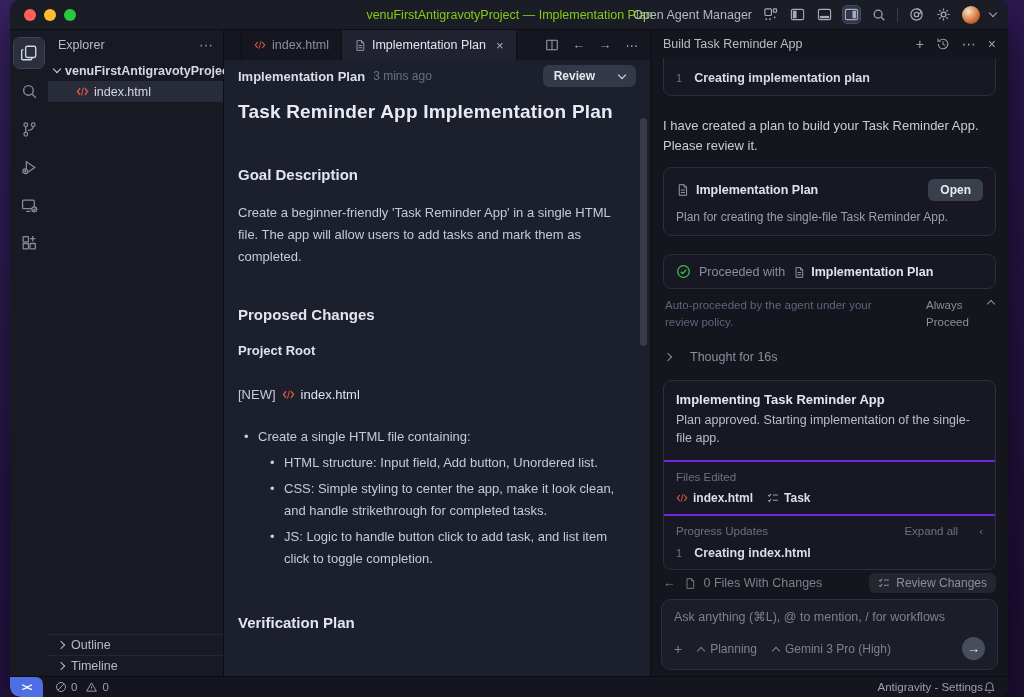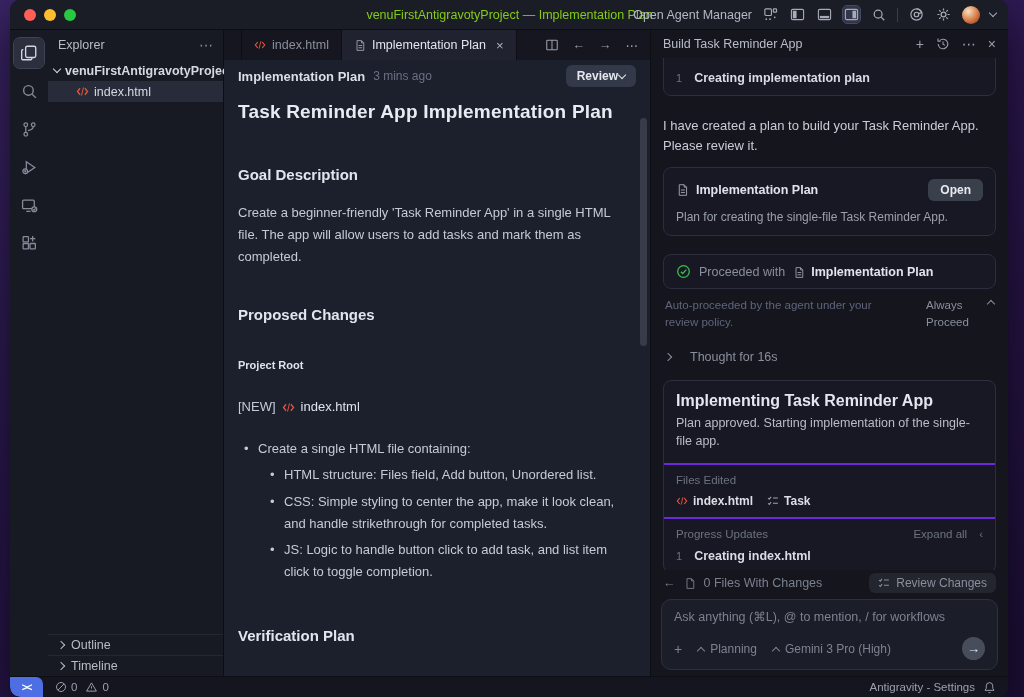--- a/index.html
+++ b/index.html
@@ -53,26 +53,26 @@
   .tabbar{height:30px;flex:0 0 30px;background:#15161f;display:flex;align-items:stretch;font-size:12.5px}
   .tab-spacer{width:18px;border-right:1px solid #0d0e14}
   .tab{display:flex;align-items:center;gap:6px;padding:0 12px;color:#8a8f9c;border-right:1px solid #0d0e14}
   .tab.active{background:#20232f;color:#e2e5ec}
   .tab .x{color:#aeb3bf;font-size:13px;margin-left:4px}
   .tab-actions{margin-left:auto;display:flex;align-items:center;gap:14px;padding:0 12px;color:#9aa0ad}
   .ed-header{height:32px;flex:0 0 32px;display:flex;align-items:center;gap:8px;padding:0 14px;font-size:13px}
   .ed-title{font-weight:700;color:#dcdfe7}
   .ed-time{color:#6b7080;font-size:12px}
   .review-btn{margin-left:auto;background:#343949;color:#e6e8ee;font-weight:700;font-size:12px;
-    padding:4px 11px;border-radius:6px;display:flex;align-items:center;gap:1px;border:none}
+    padding:4px 11px;border-radius:6px;display:flex;align-items:center;gap:24px;border:none}
   .review-btn .chev{margin-top:-2px}
   .md{flex:1;overflow:hidden;padding:4px 24px 0 14px;font-size:13px;line-height:1.7;color:#c6cad6}
   .md h1{font-size:19px;color:#e8ebf2;letter-spacing:.2px}
   .md h2{font-size:15px;color:#e2e5ee;margin-top:34px}
-  .md h3{font-size:11px;color:#dfe3ec;margin-top:28px}
+  .md h3{font-size:13px;color:#dfe3ec;margin-top:12px}
   .md p{margin-top:14px}
   .md .newrow{margin-top:22px;display:flex;align-items:center;gap:6px}
   .md ul{list-style:none;margin-top:20px;padding-left:6px}
   .md ul ul{margin-top:4px;padding-left:26px}
   .md li{position:relative;padding-left:14px;margin-top:4px}
   .md li::before{content:"•";position:absolute;left:0;color:#c6cad6}
   .scrollbar{position:absolute;right:3px;top:88px;width:7px;height:228px;border-radius:4px;
     background:rgba(130,136,152,.28)}
   .codeicon{flex:0 0 auto}
   
@@ -96,49 +96,49 @@
   .proceeded{margin-top:18px;padding:9px 12px;display:flex;align-items:flex-end;gap:8px}
   .proc-prefix{color:#8a8f9c}
   .proc-doc{color:#e0e3eb;font-weight:700;display:flex;align-items:center;gap:6px}
   .auto-row{margin-top:8px;display:flex;align-items:flex-start;gap:8px;padding:0 2px}
   .auto-note{color:#5f657a;font-size:11.5px;line-height:1.5;width:236px}
   .always{margin-left:auto;color:#8a8f9c;font-size:11.5px;line-height:1.5;text-align:left;width:54px}
   .auto-chev{color:#8a8f9c;margin-top:8px}
   .thought{margin-top:18px;display:flex;align-items:center;gap:19px;color:#8a8f9c;padding-left:2px}
   .impl{margin-top:16px}
   .impl-head{padding:11px 12px 12px}
-  .impl-title{font-weight:700;color:#e3e6ee;font-size:16px}
+  .impl-title{font-weight:700;color:#e3e6ee;font-size:13px}
   .impl-desc{margin-top:4px;color:#b9bdc8;font-size:12.5px;line-height:1.5}
   .impl-sec{border-top:2px solid #6d28d9;padding:9px 12px}
   .muted-label{color:#6d7280;font-size:11.5px}
   .files-row{margin-top:8px;display:flex;align-items:center;gap:14px}
   .file-chip{display:flex;align-items:center;gap:5px;color:#dcdfe7;font-weight:600;font-size:12px}
   .prog-head{display:flex;align-items:center}
-  .expand{margin-left:auto;display:flex;align-items:center;gap:12px;color:#6d7280;font-size:11.5px}
+  .expand{margin-left:auto;display:flex;align-items:center;gap:21px;color:#6d7280;font-size:11.5px}
   .prog-step{margin-top:9px;display:flex;align-items:center;gap:12px}
   .filesbar{height:26px;flex:0 0 26px;display:flex;align-items:center;gap:8px;padding:0 12px;color:#7b808e}
   .rc-btn{margin-left:auto;display:flex;align-items:center;gap:6px;background:#23252f;color:#8a8f9c;
     border:none;border-radius:6px;padding:3px 9px;font-size:12px}
   .inputwrap{flex:0 0 auto;padding:3px 10px 6px}
   .inputcard{border:1px solid #2d3040;background:#1b1d28;border-radius:10px;padding:10px 12px 9px}
   .inputcard input{width:100%;background:transparent;border:none;outline:none;
     font-family:"Liberation Sans",sans-serif;font-size:12.5px;color:#c6cad6}
   .inputcard input::placeholder{color:#7d8290}
   .input-controls{margin-top:13px;display:flex;align-items:center;gap:16px;color:#7d8290;font-size:12px}
   .ctrl{display:flex;align-items:center;gap:6px}
   .send{margin-left:auto;width:23px;height:23px;border-radius:50%;background:#474d5b;color:#e8eaef;
     display:flex;align-items:center;justify-content:center;font-size:13px;border:none}
   
   .statusbar{height:21px;flex:0 0 21px;background:#14151e;border-top:1px solid #0d0e14;
     display:flex;align-items:center;font-size:11.5px;color:#9aa0ad}
   .remote{height:100%;width:33px;background:#4d6fe3;color:#fff;display:flex;align-items:center;
     justify-content:center;font-size:10px;font-weight:700;letter-spacing:-1px;
     border-radius:0 7px 0 10px}
   .sb-counts{display:flex;align-items:center;gap:4px;margin-left:12px}
-  .sb-right{margin-left:auto;display:flex;align-items:center;gap:8px;padding-right:12px}
+  .sb-right{margin-left:auto;display:flex;align-items:center;padding-right:12px}
   svg{display:block}
 </style>
 </head>
 <body>
 
 <div class="window">
 
   <div class="titlebar">
     <div class="lights">
       <span class="light red"></span>
@@ -330,21 +330,21 @@
           <svg class="codeicon" width="13" height="13" viewBox="0 0 16 16" fill="none" stroke="#e0563f" stroke-width="1.6">
               <path d="M5 4 L1.8 8 L5 12"></path>
               <path d="M11 4 L14.2 8 L11 12"></path>
               <path d="M9.2 3 L6.8 13" stroke-width="1.2"></path>
             </svg>
           <span style="color:#dfe3ec">index.html</span>
         </div>
         <ul>
           <li>Create a single HTML file containing:</li>
           <ul>
-            <li>HTML structure: Files field, Add button, Unordered list.</li>
+            <li>HTML structure: Input field, Add button, Unordered list.</li>
             <li>CSS: Simple styling to center the app, make it look clean, and handle strikethrough for completed tasks.</li>
             <li>JS: Logic to handle button click to add task, and list item click to toggle completion.</li>
           </ul>
         </ul>
         <h2 style="margin-top:40px">Verification Plan</h2>
 
       </div>
       <div class="scrollbar"></div>
     </div>
 

